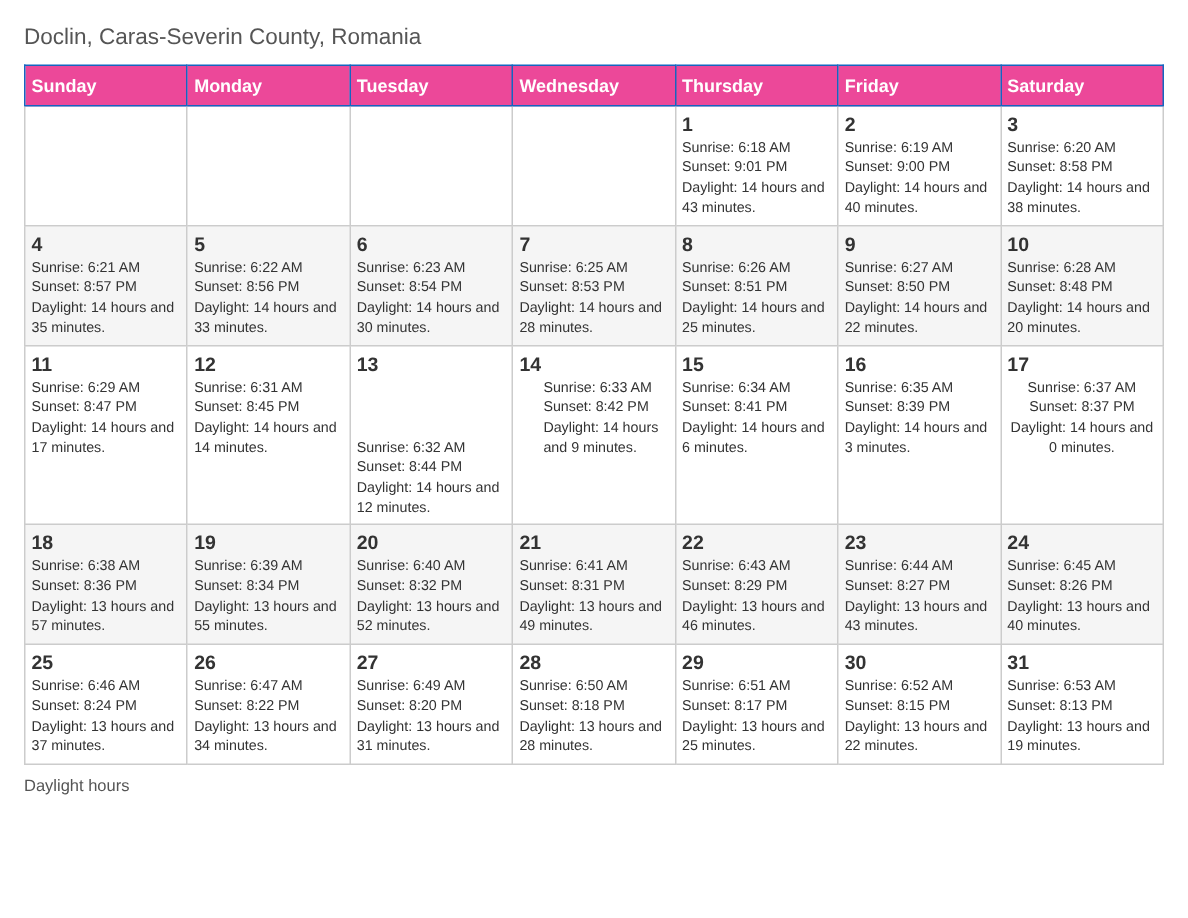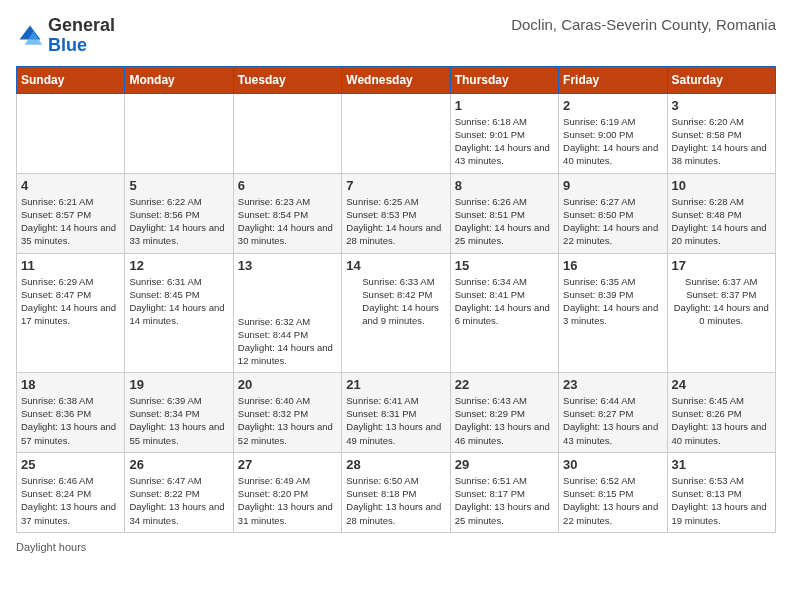--- a/index.html
+++ b/index.html
@@ -43,21 +43,21 @@
     .subtitle {
       font-size: 15px;
       color: #555;
     }
     table {
       width: 100%;
       border-collapse: collapse;
       table-layout: fixed;
     }
     thead tr th {
-      background-color: #c2410c;
+      background-color: #ec4899;
       color: #fff;
       font-size: 12px;
       font-weight: bold;
       padding: 6px 4px;
       text-align: left;
       border: 1px solid #1565c0;
     }
     tbody tr td {
       border: 1px solid #ccc;
       vertical-align: top;
@@ -85,30 +85,20 @@
     .footer-note {
       font-size: 11px;
       color: #555;
       margin-top: 8px;
     }
   </style>
 </head>
 <body>
 
 <div class="header-area">
-  <div class="logo">
-    <svg class="logo-icon" viewBox="0 0 32 32" xmlns="http://www.w3.org/2000/svg">
-      <polygon points="16,4 28,20 4,20" fill="#1565c0"></polygon>
-      <polygon points="20,10 30,26 10,26" fill="#42a5f5" opacity="0.7"></polygon>
-    </svg>
-    <div class="logo-text">
-      <span class="logo-general">General</span><br>
-      <span class="logo-blue">Blue</span>
-    </div>
-  </div>
   <div class="title-area">
     <div class="subtitle">Doclin, Caras-Severin County, Romania</div>
   </div>
 </div>
 
 <table>
   <thead>
     <tr>
     <th>Sunday</th>
         <th>Monday</th>

